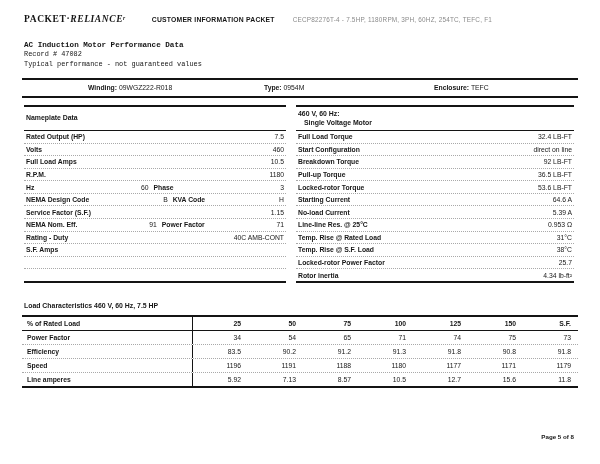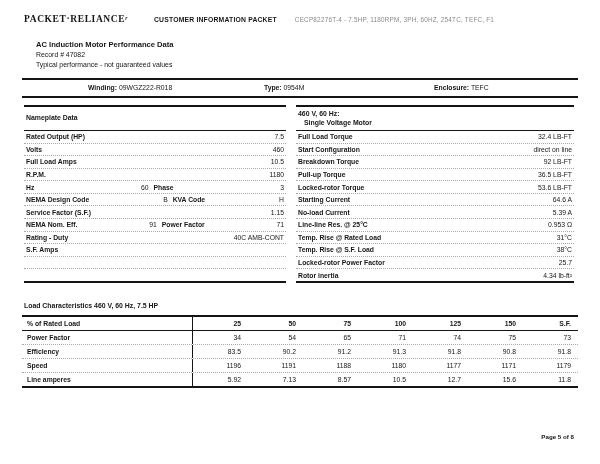--- a/index.html
+++ b/index.html
@@ -3,26 +3,26 @@
 <meta charset="utf-8">
 <style>
   html,body{margin:0;padding:0;background:#ffffff;}
   .page{
     position:relative;width:600px;height:464px;background:#ffffff;
     font-family:"Liberation Sans",sans-serif;color:#161616;overflow:hidden;
   }
   
   .hdr{position:absolute;left:24px;top:14px;right:20px;display:flex;align-items:baseline;white-space:nowrap;}
   .logo{font-family:"Liberation Serif",serif;font-weight:700;font-size:9.5px;letter-spacing:.6px;}
-  .logo-reliance{}
+  .logo-reliance{font-style:italic;}
   .logo-mark{font-size:5.5px;font-style:italic;vertical-align:2px;}
   .packet-title{font-weight:700;font-size:6.8px;margin-left:26px;letter-spacing:.2px;}
   .model{font-size:6.4px;color:#8a8a8a;margin-left:18px;letter-spacing:.2px;}
   
-  .titleblock{position:absolute;left:36px;top:40px;}
+  .titleblock{position:absolute;left:24px;top:40px;font-family:Liberation Mono, monospace;}
   .doc-title{font-weight:700;font-size:7.6px;line-height:10px;}
   .doc-sub{font-size:6.9px;line-height:9.6px;}
   
   .winding-bar{
     position:absolute;left:22px;right:22px;top:78px;height:16px;
     border-top:2px solid #141414;border-bottom:2px solid #141414;
     font-size:6.8px;
   }
   .wb-item{position:absolute;top:4px;}
   .wb-item b{font-weight:700;}

